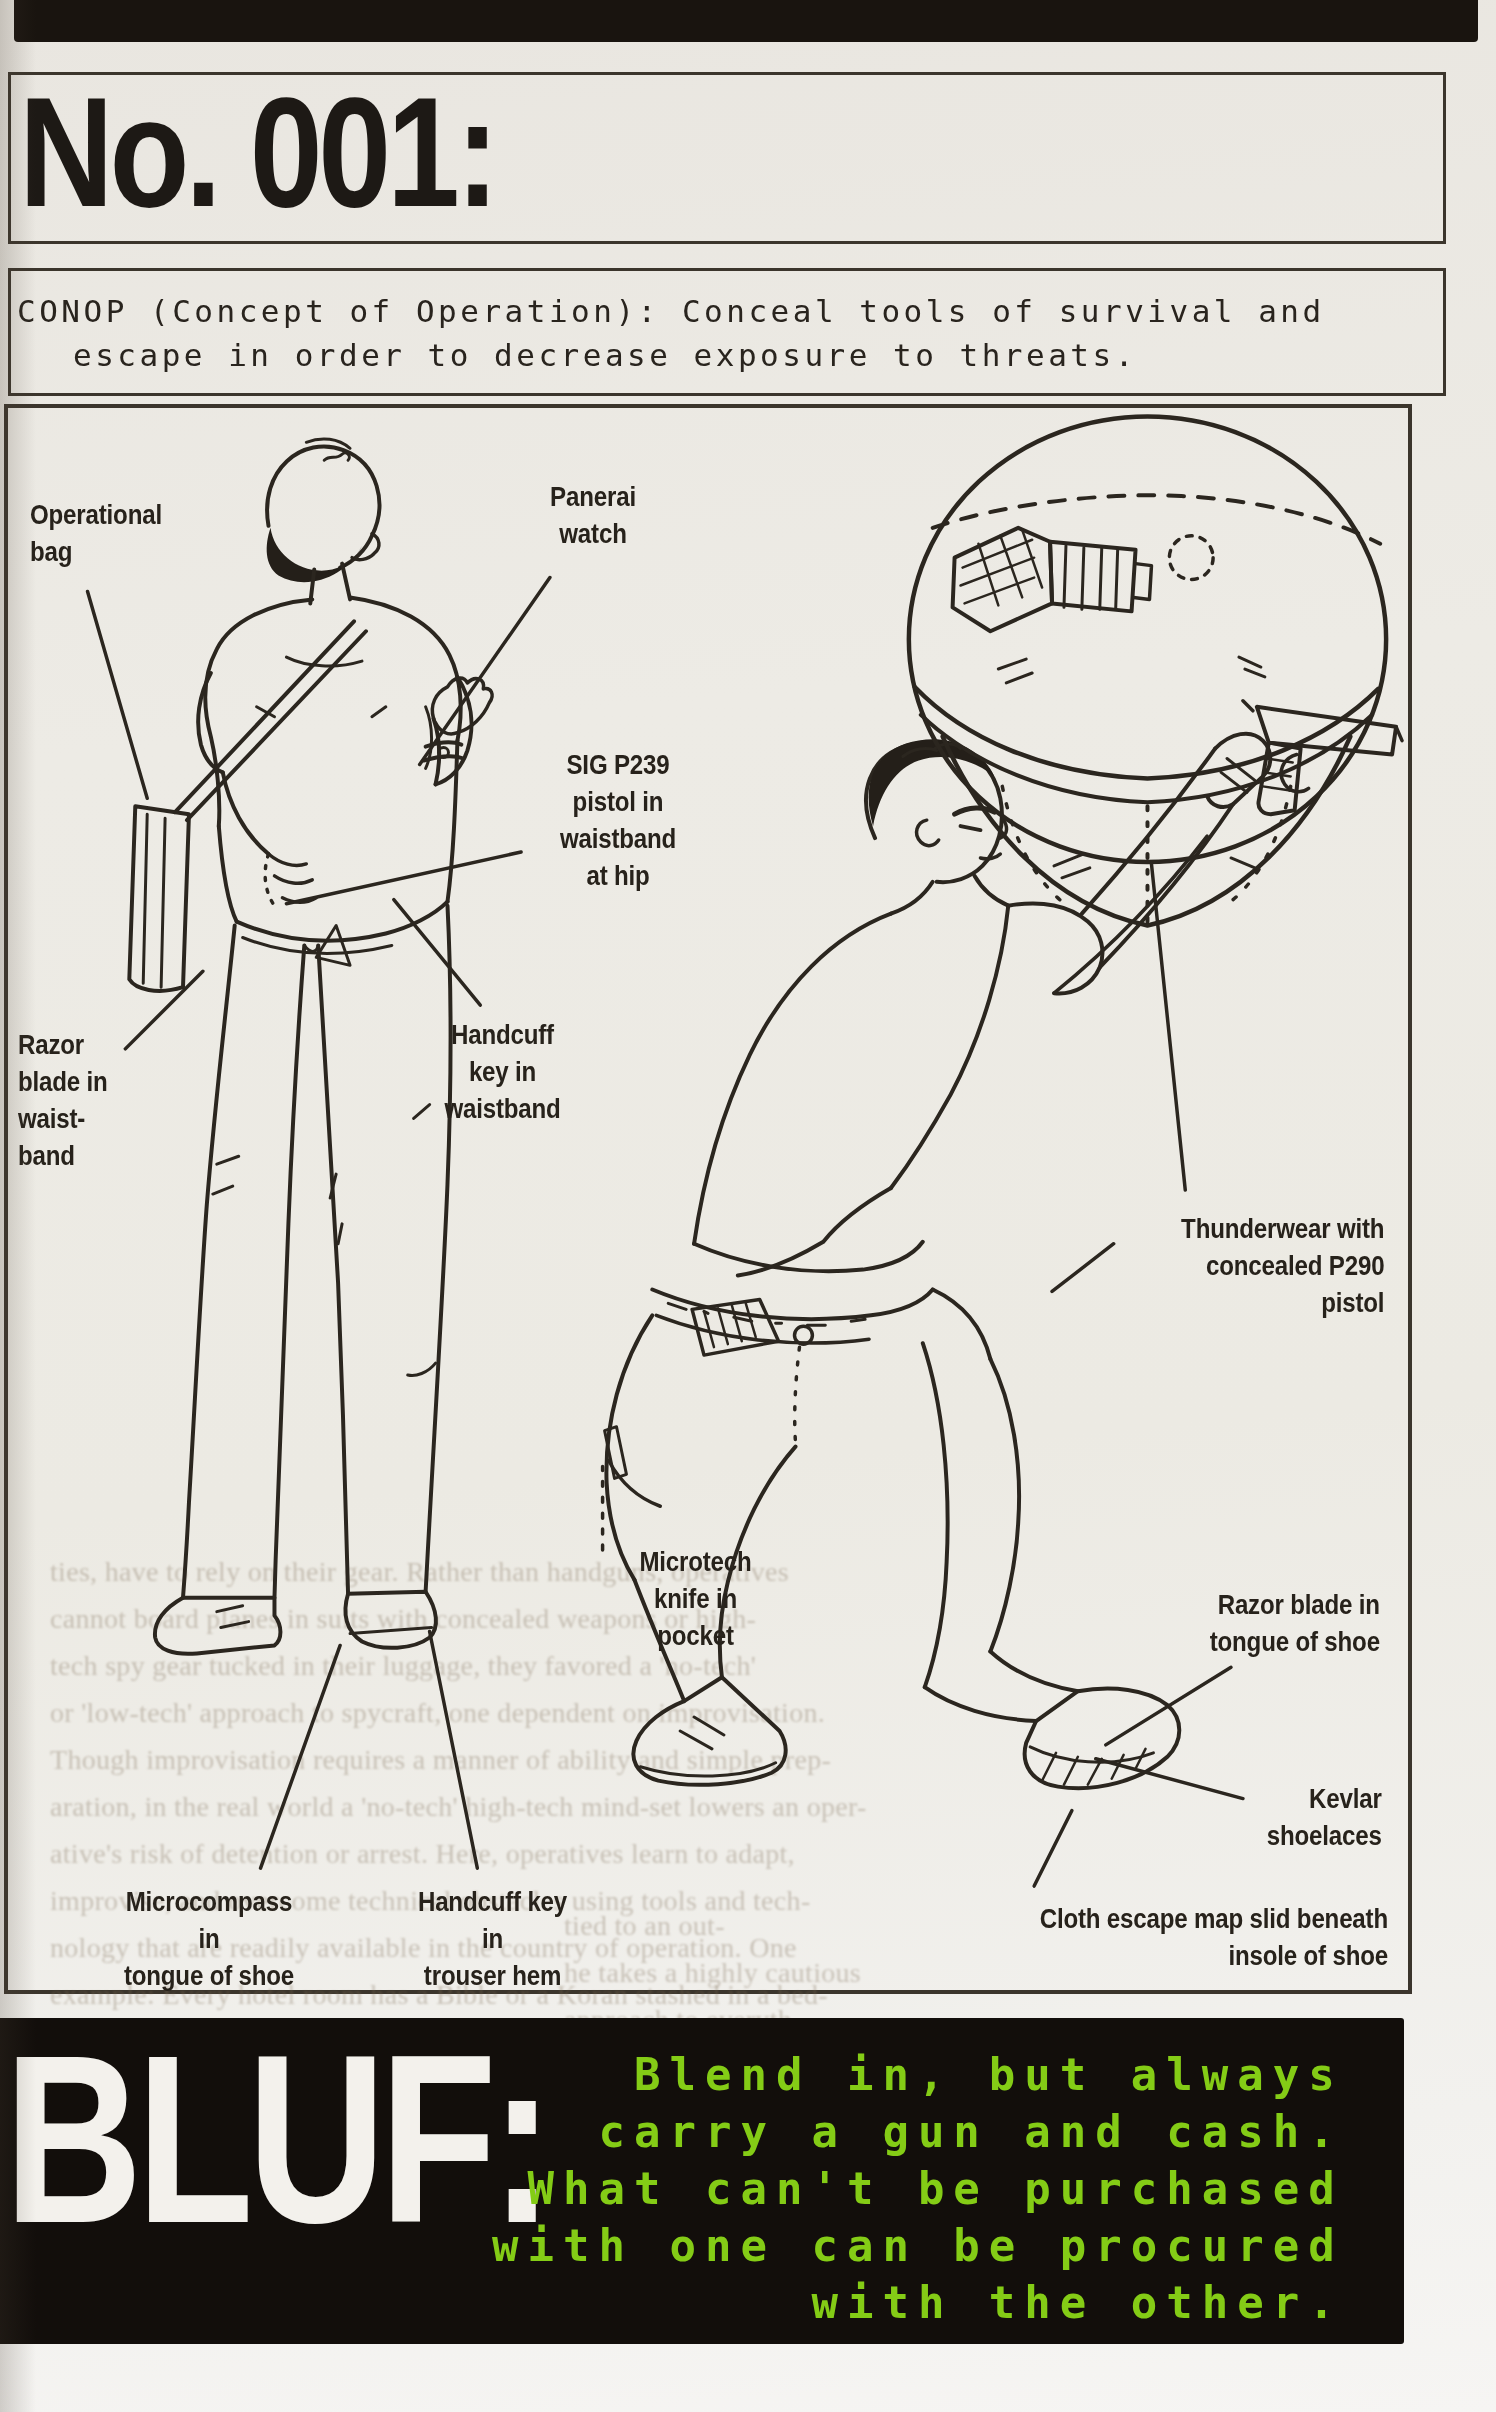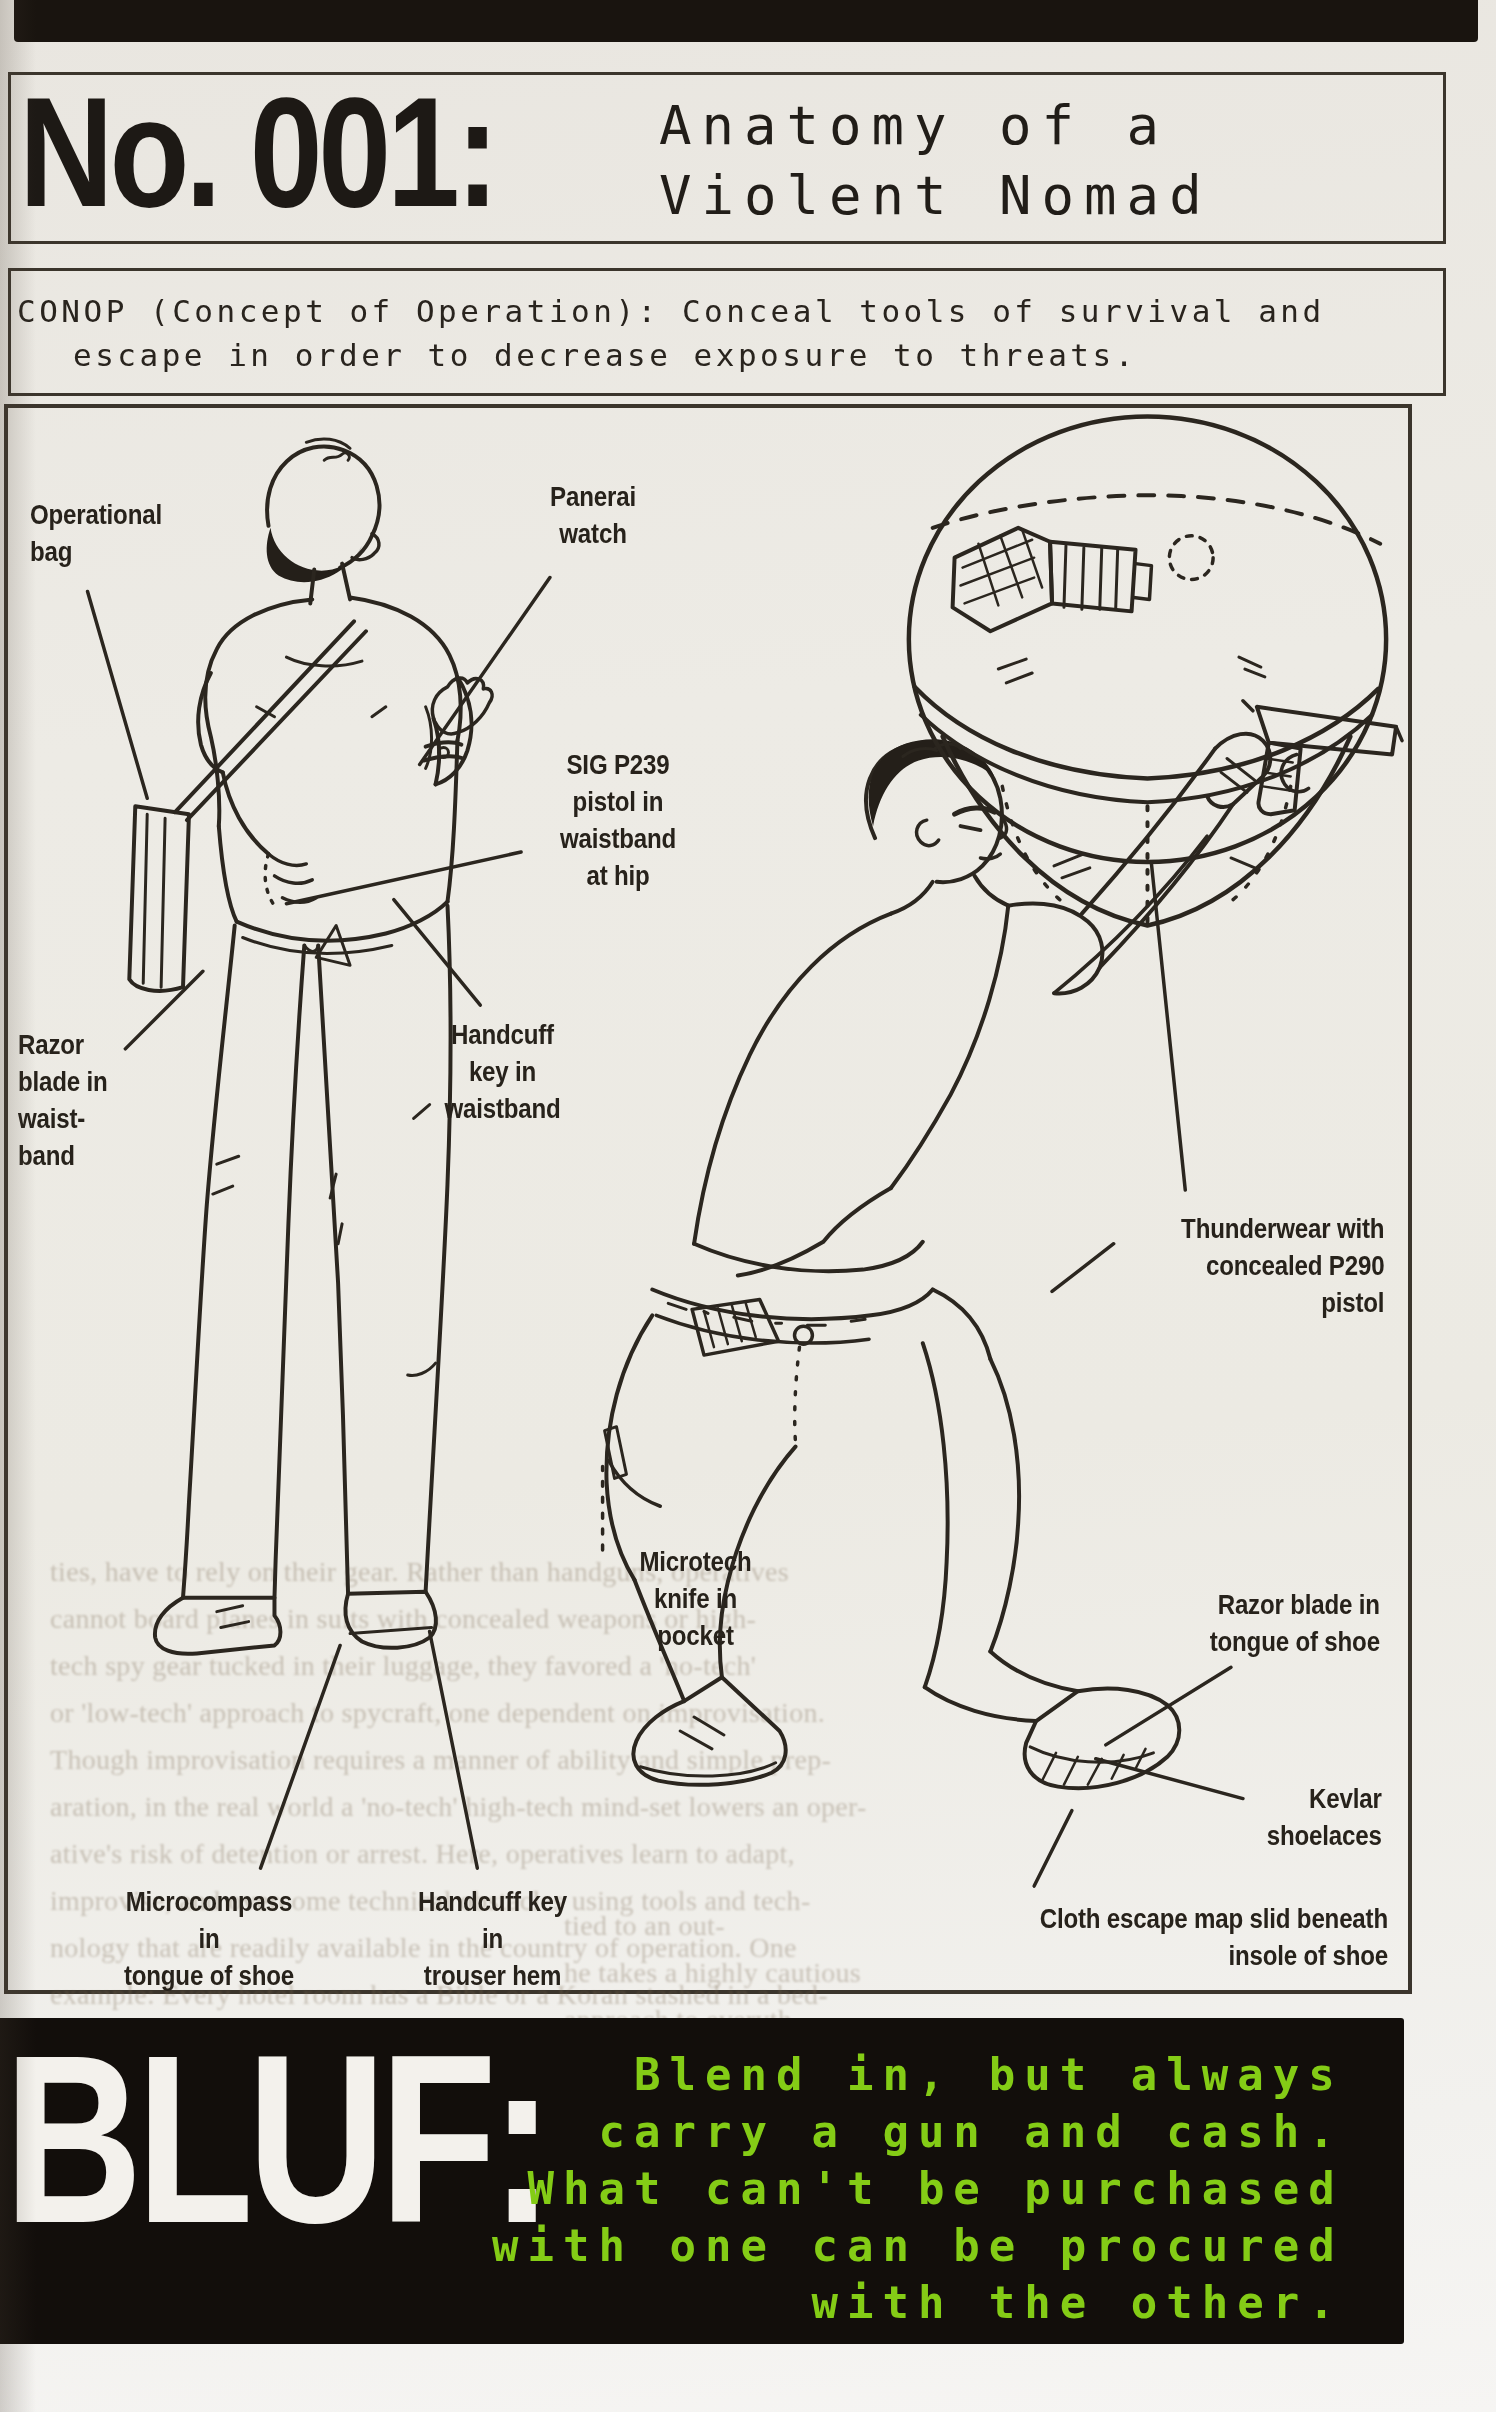--- a/index.html
+++ b/index.html
@@ -65,22 +65,20 @@
   }
 </style>
 </head>
 <body>
 
 <div id="page">
   <div class="topbar"></div>
 
   <div class="rulebox" id="titlebox">
     <div id="title-number">No. 001:</div>
-    <div id="title-text">Anatomy of a
-Violent Nomad</div>
   </div>
 
   <div class="rulebox" id="conopbox">
     <div class="conop-line" id="conop1">CONOP (Concept of Operation): Conceal tools of survival and</div>
     <div class="conop-line" id="conop2">escape in order to decrease exposure to threats.</div>
   </div>
 
   <div class="rulebox" id="panel">
 
     <div class="ghost" style="left:42px; top:1140px; width:900px;">ties, have to rely on their gear. Rather than handguns, operatives

